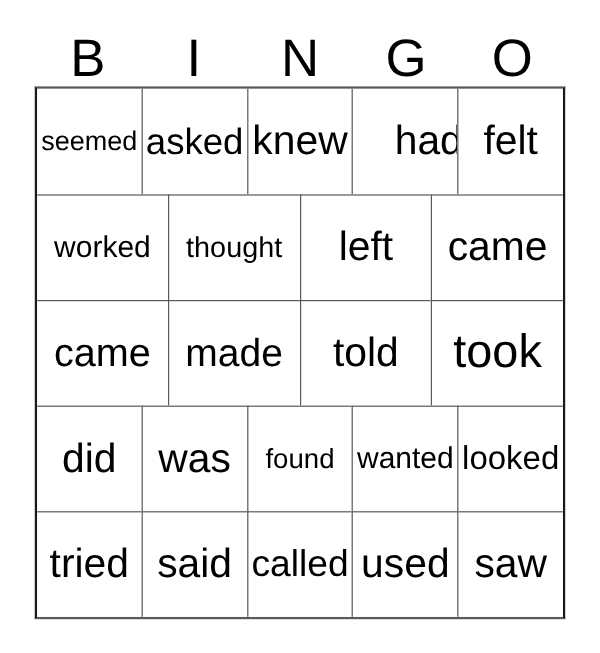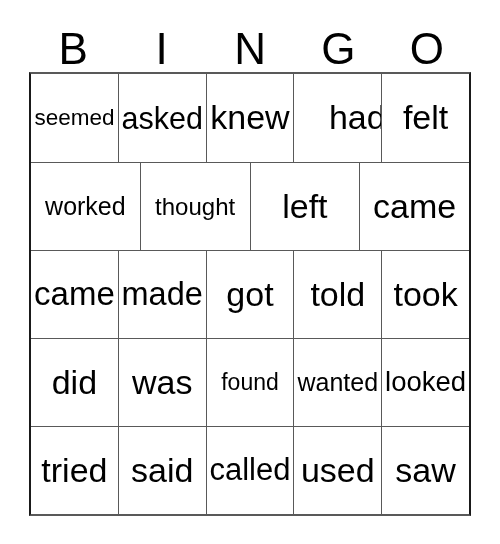--- a/index.html
+++ b/index.html
@@ -134,27 +134,24 @@
     </div>
 
     <div class="grid-row">
       <div class="cell">
           <span class="cell-text" style="font-size: 33px;">came</span>
         </div>
       <div class="cell">
           <span class="cell-text" style="font-size: 32.5px; text-align: center;">made</span>
         </div>
       <div class="cell">
-          <span class="cell-text" style="font-size: 34px;">got</span>
-        </div>
-      <div class="cell">
           <span class="cell-text" style="font-size: 34px;">told</span>
         </div>
       <div class="cell">
-          <span class="cell-text" style="font-size: 34px;">took</span>
+          <span class="cell-text" style="font-size: 39px;">took</span>
         </div>
     </div>
 
     <div class="grid-row">
       <div class="cell">
           <span class="cell-text" style="font-size: 34px;">did</span>
         </div>
       <div class="cell">
           <span class="cell-text" style="font-size: 34px;">was</span>
         </div>

